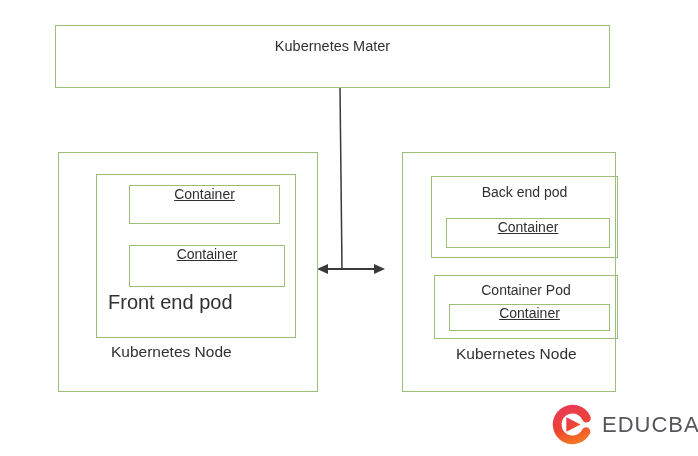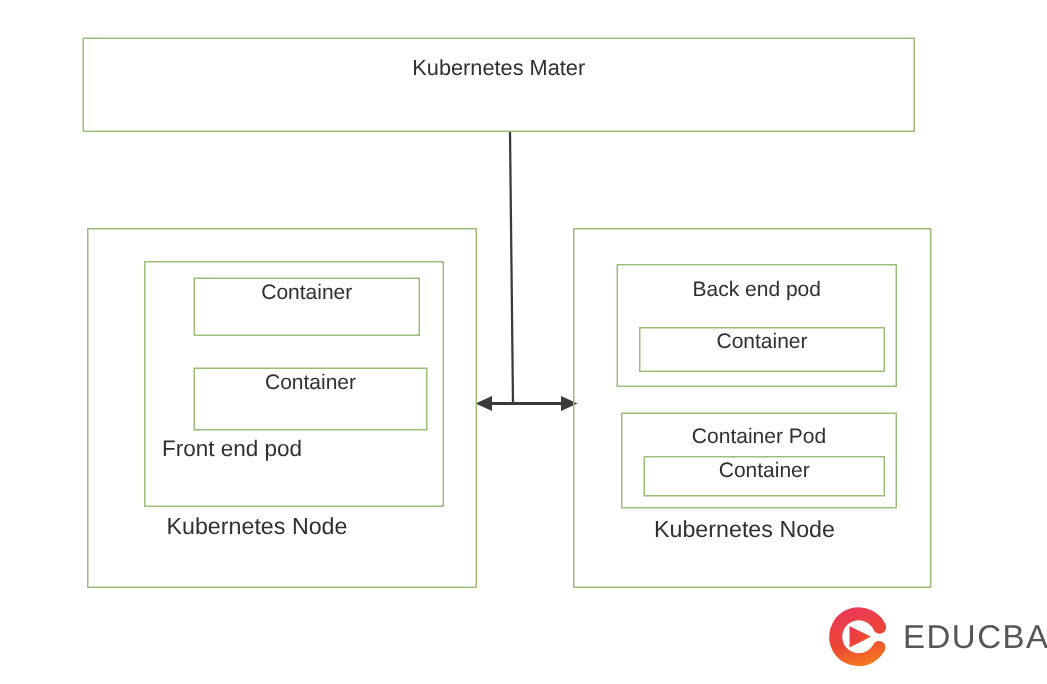--- a/index.html
+++ b/index.html
@@ -14,20 +14,21 @@
     height: 456px;
     background: #ffffff;
     overflow: hidden;
     color: var(--diagram-text, #303030);
   }
   .box {
     position: absolute;
     box-sizing: border-box;
     border: 1.5px solid var(--box-border, #9cbe7b);
     background: transparent;
+    text-decoration: underline;
   }
   .label {
     position: absolute;
     white-space: nowrap;
     color: var(--diagram-text, #303030);
   }
   
   .master-box { left: 55px; top: 25px; width: 555px; height: 63px; }
   .master-label {
     left: 0; right: 0; top: 12px;
@@ -38,24 +39,24 @@
   .left-node-box { left: 58px; top: 152px; width: 260px; height: 240px; }
   .front-end-pod-box { left: 37px; top: 21px; width: 200px; height: 164px; }
   .fe-container-1 { left: 32px; top: 10px; width: 151px; height: 39px; }
   .fe-container-2 { left: 32px; top: 70px; width: 156px; height: 42px; }
   .container-box {
     display: flex;
     align-items: flex-start;
     justify-content: center;
     font-size: 14px;
   }
-  .front-end-pod-label { left: 11px; top: 116px; font-size: 15px; }
+  .front-end-pod-label { left: 11px; top: 116px; font-size: 20px; }
   .node-label { left: 10px; top: 190px; font-size: 15.5px; margin-left: 42px; }
   
-  .right-node-box { left: 382px; top: 152px; width: 239px; height: 240px; }
+  .right-node-box { left: 402px; top: 152px; width: 214px; height: 240px; }
   .back-end-pod-box { left: 28px; top: 23px; width: 187px; height: 82px; }
   .pod-title {
     position: absolute;
     left: 0; right: 0; top: 7px;
     text-align: center;
     font-size: 14px;
     color: var(--diagram-text, #303030);
   }
   .be-container { left: 14px; top: 41px; width: 164px; height: 30px; }
   .unrelated-pod-box { left: 31px; top: 122px; width: 184px; height: 64px; }

